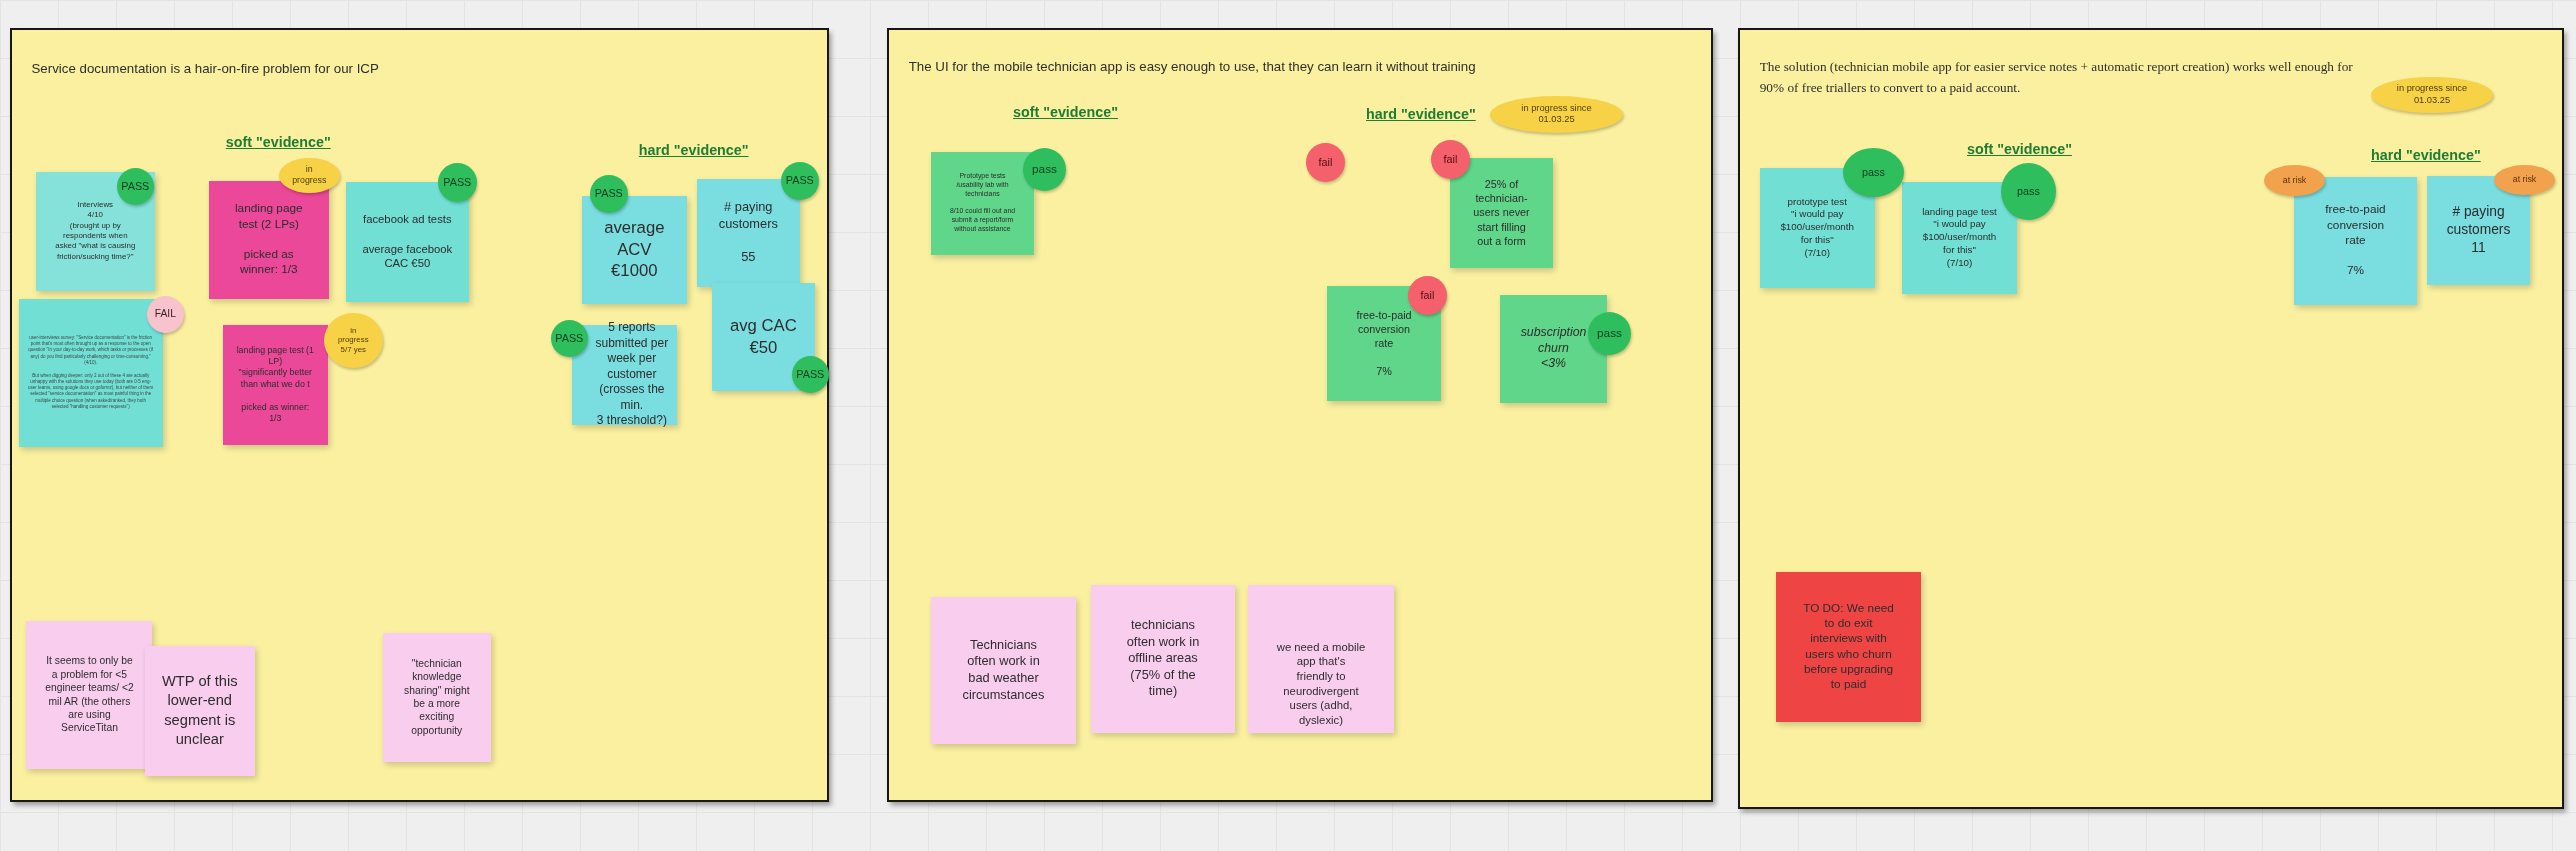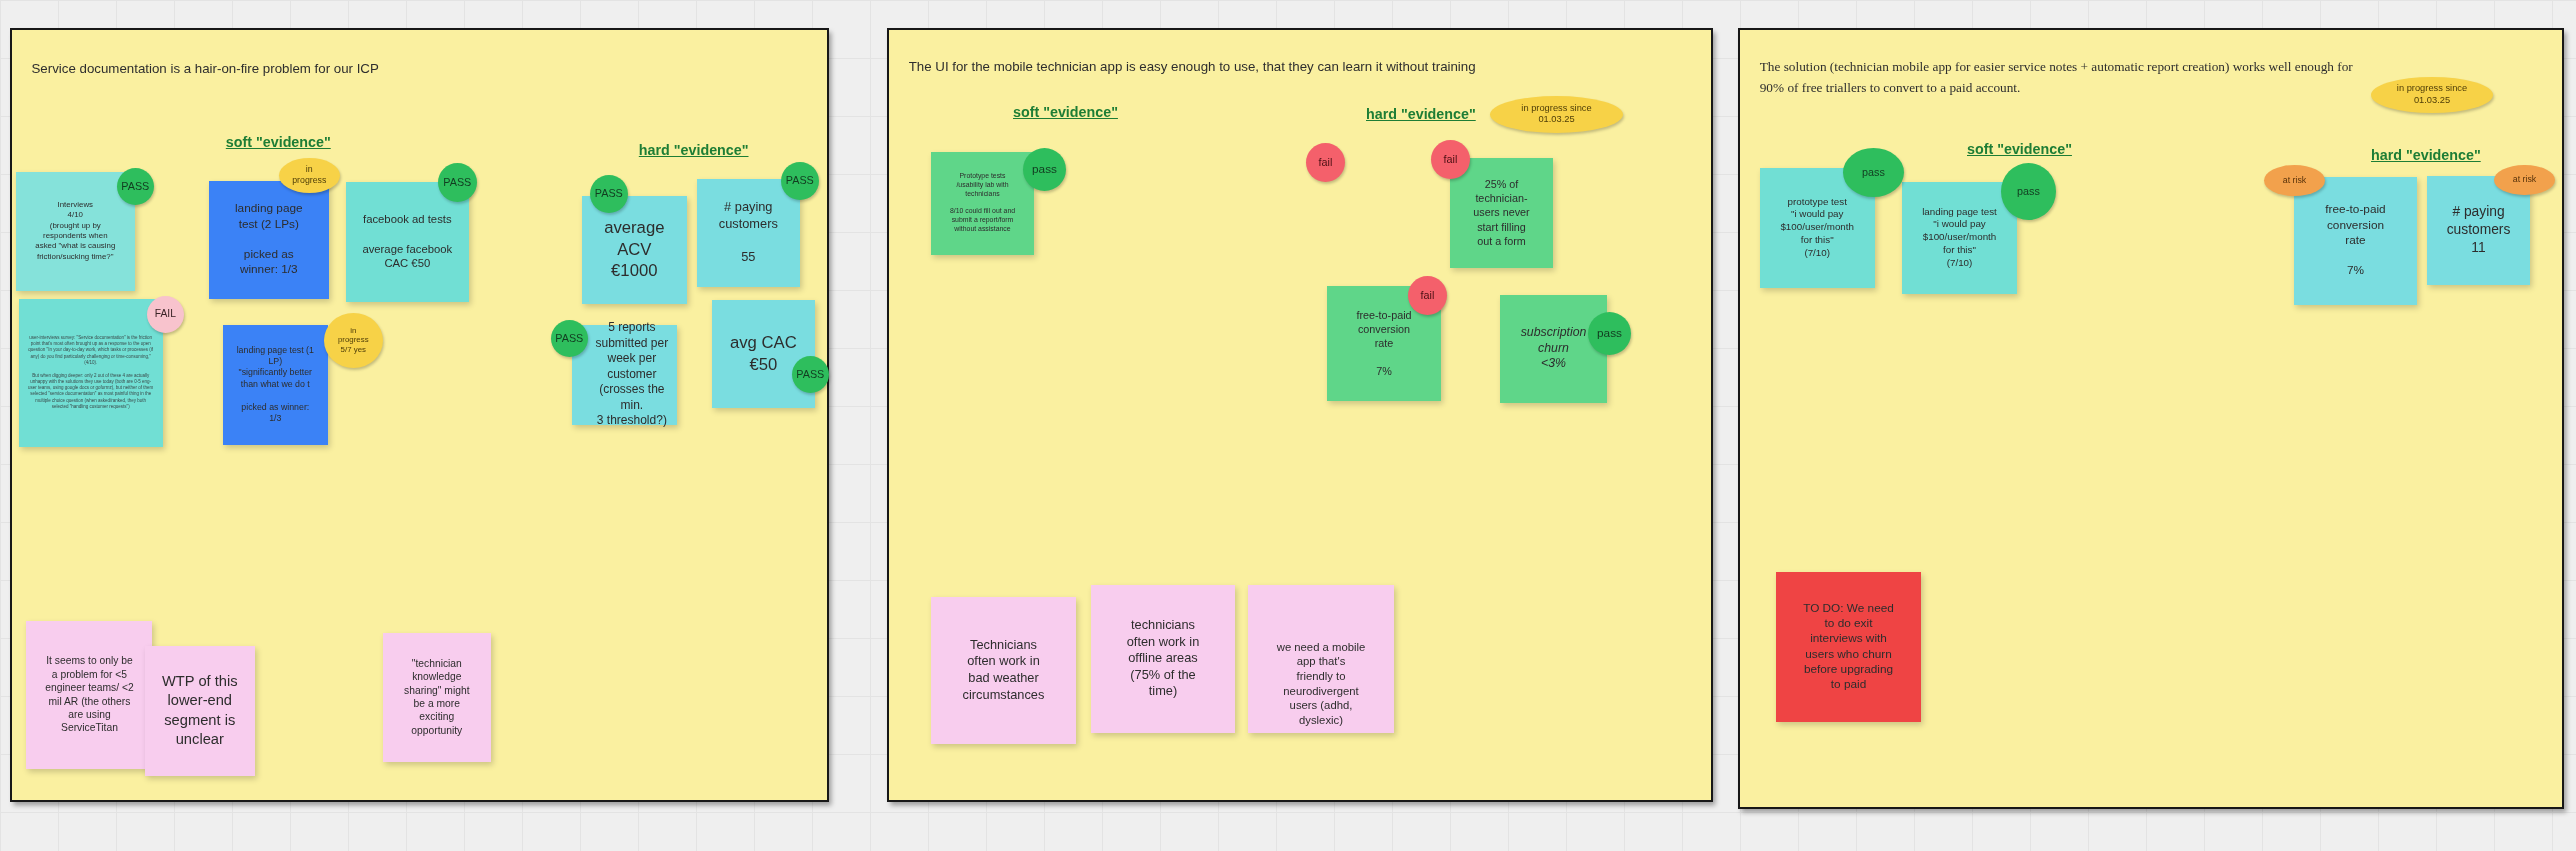--- a/index.html
+++ b/index.html
@@ -37,21 +37,21 @@
     display:flex;align-items:center;justify-content:center;
     text-align:center;padding:4.9px;
     color:#2d2d2d;line-height:1.3;
     box-shadow:2px 2.9px 5.9px rgba(0,0,0,0.18);
     z-index:2;
   }
   .note span{white-space:pre-line;}
   .teal{background:#71dfd4;}
   .teal-lt{background:#85e2da;}
   .teal-b{background:#7adde0;}
-  .yellow{background:#3b82f6;}
+  .yellow{background:#ec4899;}
   .gold{background:#ef4444;}
   .green{background:#5fd689;}
   .pink{background:#f8cdee;}
   .badge{
     position:absolute;box-sizing:border-box;
     display:flex;align-items:center;justify-content:center;
     text-align:center;border-radius:50%;
     line-height:1.2;color:#203a26;
     box-shadow:1px 2px 2.9px rgba(0,0,0,0.22);
     z-index:5;
@@ -68,21 +68,21 @@
 <body>
 
 <div class="canvas">
 
   <section class="frame" style="left:9.8px;top:27.5px;width:819px;height:774px;">
     <div class="frame-title" style="width:747px;">Service documentation is a hair-on-fire problem for our ICP</div>
 
     <div class="evidence-heading" style="left:214px;top:104px;">soft "evidence"</div>
     <div class="evidence-heading" style="left:627px;top:112px;">hard "evidence"</div>
 
-    <div class="note teal-lt" style="left:4px;top:142px;width:119px;height:119px;font-size:7.9px;">
+    <div class="note teal-lt" style="left:24px;top:142px;width:119px;height:119px;font-size:7.9px;">
       <span>Interviews
 4/10
 (brought up by
 respondents when
 asked "what is causing
 friction/sucking time?"</span>
     </div>
     <div class="badge b-green" style="left:105px;top:138px;width:37px;height:37px;font-size:10.8px;">
       <span>PASS</span>
     </div>
@@ -157,21 +157,21 @@
 submitted per
 week per
 customer
 (crosses the min.
 3 threshold?)</span>
     </div>
     <div class="badge b-green" style="left:539px;top:290px;width:37px;height:37px;font-size:10.8px;">
       <span>PASS</span>
     </div>
 
-    <div class="note teal-b" style="left:700px;top:270px;width:103px;height:108px;font-size:16.7px;">
+    <div class="note teal-b" style="left:700px;top:253px;width:103px;height:108px;font-size:16.7px;">
       <span>avg CAC
 €50</span>
     </div>
     <div class="badge b-green" style="left:780px;top:326px;width:37px;height:37px;font-size:10.8px;">
       <span>PASS</span>
     </div>
 
     <div class="note pink" style="left:14.7px;top:591px;width:126px;height:148px;font-size:10.3px;">
       <span>It seems to only be
 a problem for &lt;5

